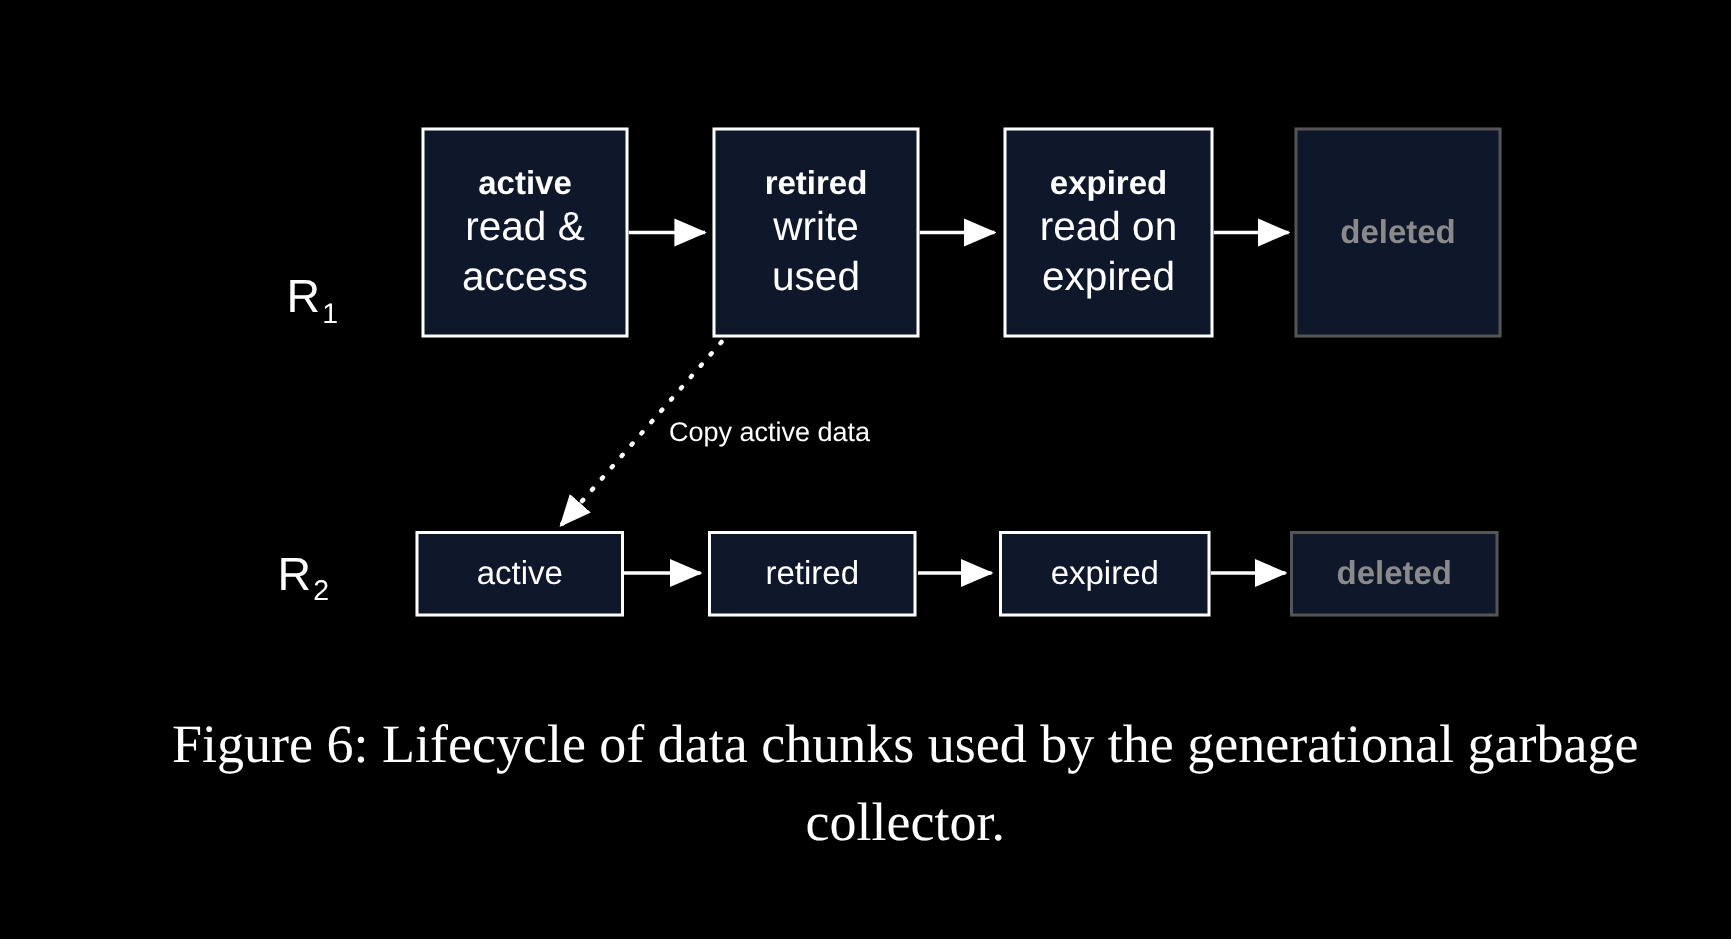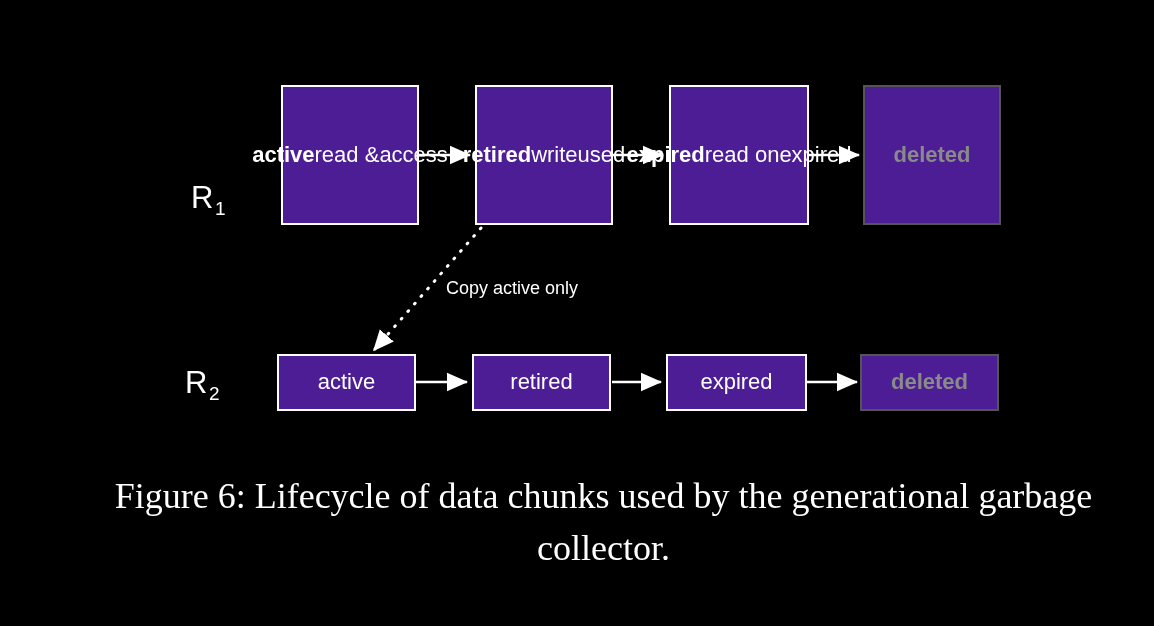--- a/index.html
+++ b/index.html
@@ -47,40 +47,40 @@
     position: relative;
     top: 7px;
     left: 1px;
   }
 
   
   .state-box {
     position: absolute;
     box-sizing: border-box;
     border: 2px solid #ffffff;
-    background: #4c1d95;
+    background: #0f172a;
     display: flex;
-    flex-direction: row;
+    flex-direction: column;
     align-items: center;
     justify-content: center;
     color: #ffffff;
   }
   .state-box.deleted {
     border-color: #555555;
     color: #8a8a8a;
   }
 
   .state-name {
     font-size: 22px;
     font-weight: bold;
     line-height: 1.22;
     white-space: nowrap;
   }
   .state-desc {
-    font-size: 22px;
+    font-size: 27px;
     font-weight: normal;
     line-height: 1.22;
     white-space: nowrap;
   }
 
   
   .row2 .state-name {
     font-size: 22px;
     font-weight: normal;
   }
@@ -157,21 +157,21 @@
   <div class="state-box" style="left:669px; top:85px; width:140px; height:140px;">
     <div class="state-name">expired</div>
     <div class="state-desc">read on</div>
     <div class="state-desc">expired</div>
   </div>
 
   <div class="state-box deleted" style="left:863px; top:85px; width:138px; height:140px;">
     <div class="state-name">deleted</div>
   </div>
 
-  <div class="edge-label" style="left:446px; top:279px;">Copy active only</div>
+  <div class="edge-label" style="left:446px; top:279px;">Copy active data</div>
 
   <div class="row2">
     <div class="gen-label" style="left:185px; top:367px;">
       <span>R</span><span class="sub">2</span>
     </div>
 
     <div class="state-box" style="left:277px; top:354px; width:139px; height:57px;">
       <div class="state-name">active</div>
     </div>
 

